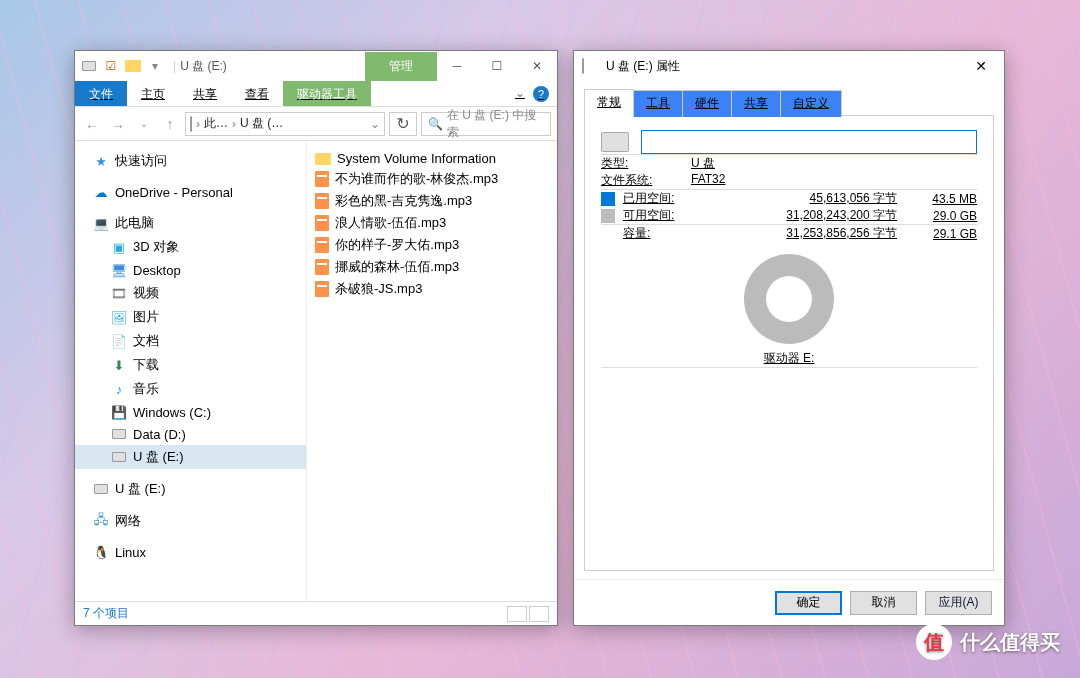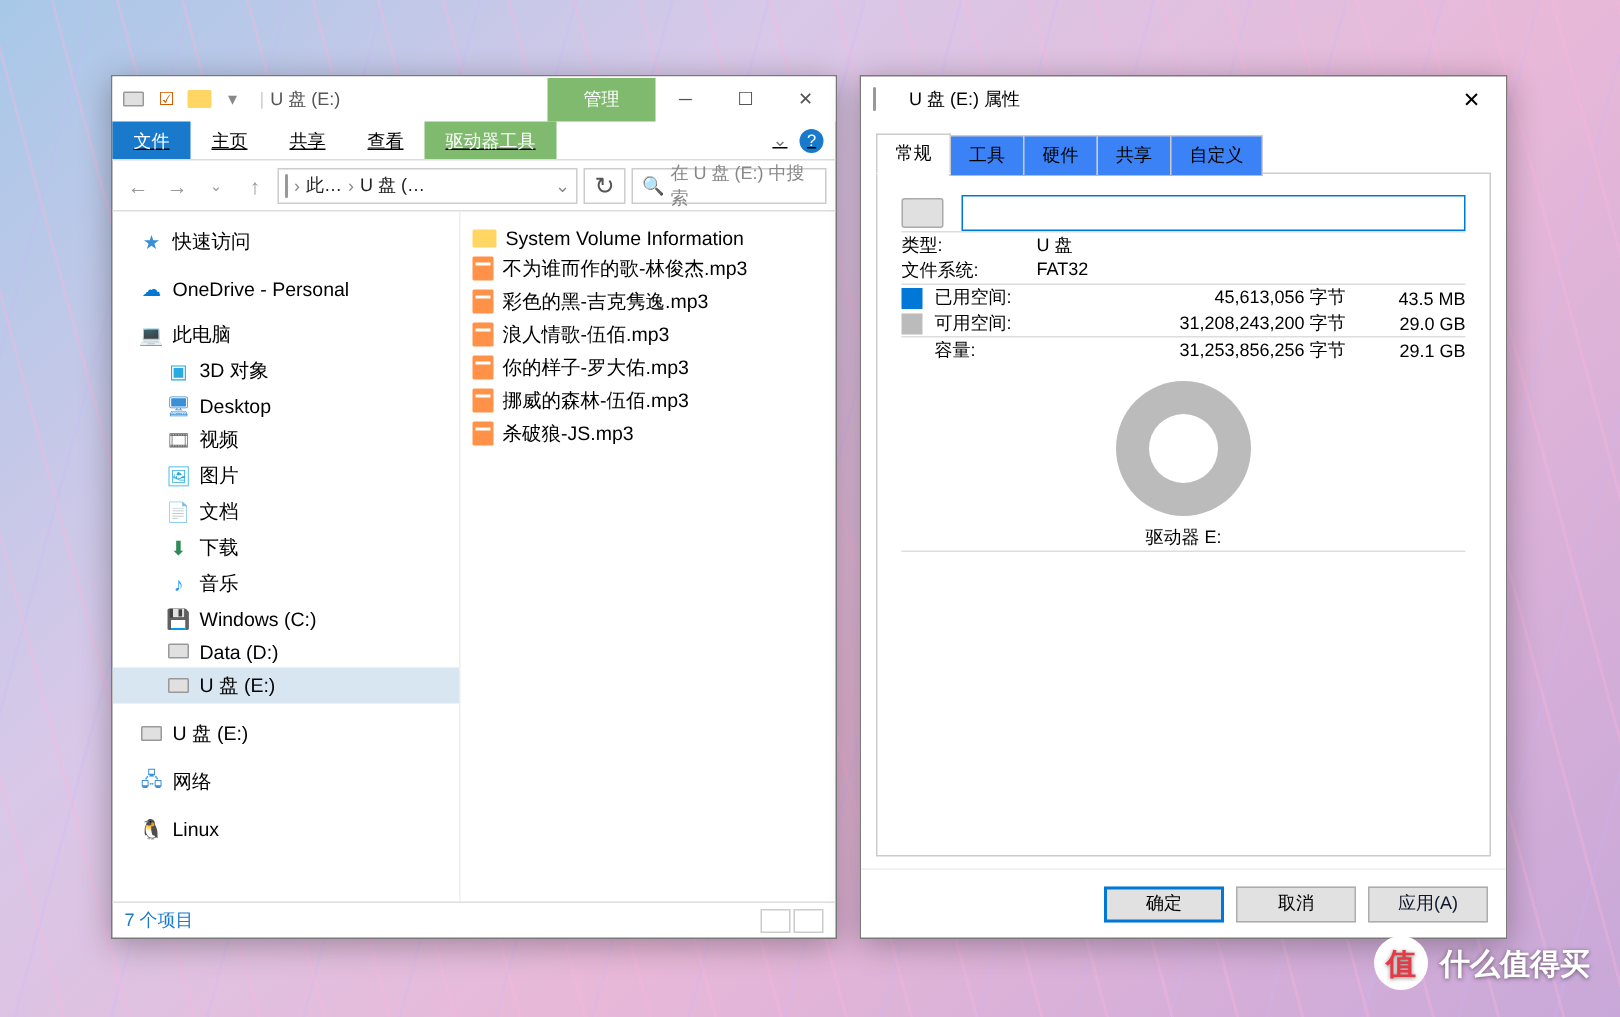--- a/index.html
+++ b/index.html
@@ -57,21 +57,21 @@
 
 
 .statusbar { height: 24px; border-top: 1px solid #ddd; display: flex; align-items: center; padding: 0 8px; font-size: 12px; color: #1979ca; }
 .view-btns { margin-left: auto; display: flex; gap: 2px; }
 .view-btn { width: 20px; height: 16px; border: 1px solid #ccc; }
 
 
 .prop-title { height: 30px; display: flex; align-items: center; padding: 0 8px; font-size: 12px; }
 .prop-title-txt { margin-left: 22px; }
 .prop-close { margin-left: auto; width: 30px; height: 30px; display: flex; align-items: center; justify-content: center; cursor: pointer; font-size: 14px; }
-.prop-body { flex: 1; padding: 8px 10px; display: flex; flex-direction: column; }
+.prop-body { flex: 1; padding: 8px 10px; display: flex; flex-direction: column; text-decoration: underline; }
 .tabs { display: flex; font-size: 12px; }
 .tab { padding: 4px 12px; border: 1px solid #ccc; border-bottom: none; background: #fff; cursor: pointer; margin-right: -1px; position: relative; }
 .tab.active { border-bottom: 1px solid #fff; z-index: 2; }
 .tab:not(.active) { background: #3b82f6; top: 1px; }
 .tab-content { flex: 1; border: 1px solid #ccc; padding: 14px 16px; font-size: 12px; display: flex; flex-direction: column; margin-top: -1px; }
 .prop-row { display: flex; align-items: center; gap: 12px; }
 .drive-icon-lg { width: 28px; height: 20px; background: #e0e0e0; border: 1px solid #aaa; border-radius: 2px; }
 .name-input { flex: 1; height: 24px; border: 1px solid #0078d7; padding: 0 6px; background: #fff; }
 .hr { border: none; border-top: 1px solid #ddd; }
 .info-row { display: flex; }
@@ -81,21 +81,21 @@
 .space-swatch { width: 14px; height: 14px; margin-right: 8px; }
 .swatch-used { background: #0078d7; }
 .swatch-free { background: #bbb; }
 .space-label { width: 68px; }
 .space-bytes { flex: 1; text-align: right; padding-right: 20px; }
 .space-size { width: 60px; text-align: right; }
 .donut { width: 90px; height: 90px; border-radius: 50%; background: #bbb; margin: 12px auto 6px; position: relative; }
 .donut::after { content: ""; position: absolute; top: 22px; left: 22px; width: 46px; height: 46px; border-radius: 50%; background: #fff; }
 .drive-label { text-align: center; }
 .prop-buttons { height: 46px; display: flex; align-items: center; justify-content: flex-end; gap: 8px; padding: 0 12px; border-top: 1px solid #eee; }
-.btn { width: 80px; height: 24px; border: 1px solid #adadad; background: #e1e1e1; font-size: 12px; cursor: pointer; }
+.btn { width: 67px; height: 24px; border: 1px solid #adadad; background: #e1e1e1; font-size: 12px; cursor: pointer; }
 .btn.primary { border: 2px solid #0078d7; }
 .btn.disabled { color: #0f172a; }
 </style>
 </head>
 <body>
 
 <div class="bg-lines"></div>
 
 <div class="window explorer">
   <div class="titlebar">

